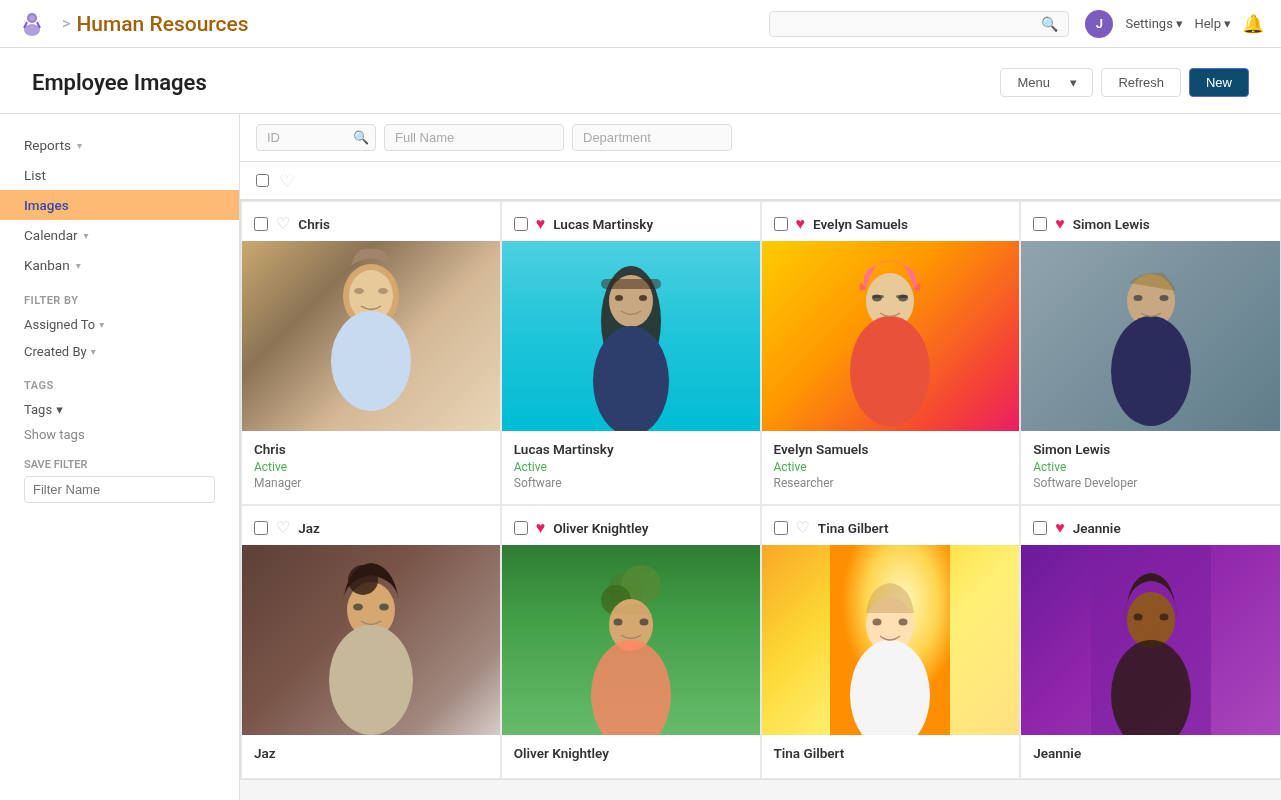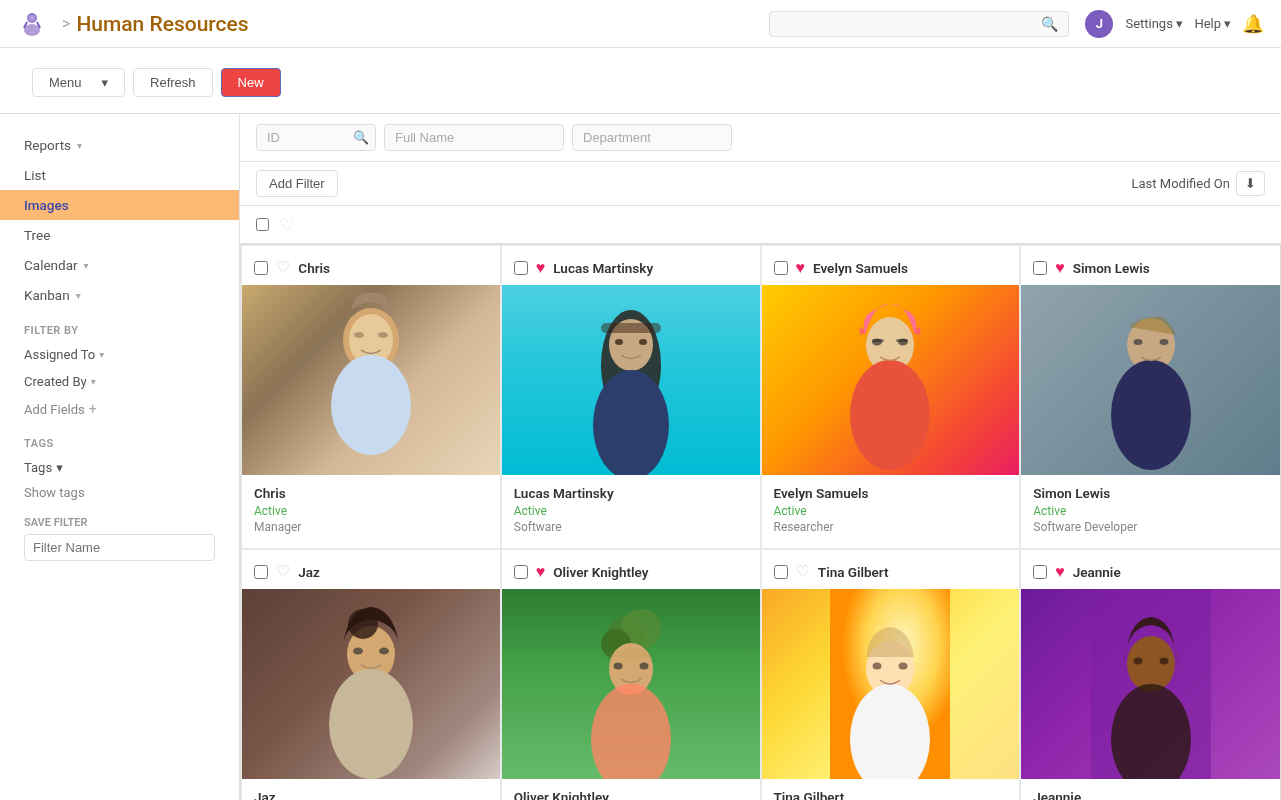--- a/index.html
+++ b/index.html
@@ -32,21 +32,21 @@
 
     
     .page-header {
       display: flex; align-items: center; justify-content: space-between;
       padding: 20px 32px 16px; background: #fff; border-bottom: 1px solid #ddd;
     }
     .page-title { font-size: 22px; font-weight: 600; color: #222; }
     .page-actions { display: flex; gap: 8px; }
     .btn { padding: 6px 16px; border-radius: 4px; border: 1px solid #ddd; cursor: pointer; font-size: 13px; font-weight: 500; }
     .btn-default { background: #fff; color: #555; }
-    .btn-primary { background: #ef4444; color: #fff; border-color: #5c6bc0; }
+    .btn-primary { background: #0c4a6e; color: #fff; border-color: #5c6bc0; }
     .btn-menu { display: flex; align-items: center; gap: 20px; }
 
     
     .main-layout { display: flex; height: calc(100vh - 48px - 65px); }
 
     
     .sidebar {
       width: 240px; background: #fff; border-right: 1px solid #e0e0e0;
       padding: 16px 0; flex-shrink: 0; overflow-y: auto;
     }
@@ -217,20 +217,21 @@
     </span>
     <span class="navbar-link">
       <span>Help</span>
       <span>▾</span>
     </span>
     <span class="navbar-bell">🔔</span>
   </div>
 </nav>
 
 <div class="page-header">
+  <h1 class="page-title">Employee Images</h1>
   <div class="page-actions">
     <button class="btn btn-default btn-menu">
       <span>Menu</span>
       <span>▾</span>
     </button>
     <button class="btn btn-default">Refresh</button>
     <button class="btn btn-primary">New</button>
   </div>
 </div>
 
@@ -241,43 +242,36 @@
       <span>Reports</span>
       <span class="caret">▾</span>
     </div>
     <div class="sidebar-item">
       <span>List</span>
     </div>
     <div class="sidebar-item active">
       <span>Images</span>
     </div>
     <div class="sidebar-item">
-      <span>Tree</span>
-    </div>
-    <div class="sidebar-item">
       <span>Calendar</span>
       <span class="caret">▾</span>
     </div>
     <div class="sidebar-item">
       <span>Kanban</span>
       <span class="caret">▾</span>
     </div>
 
     <div class="sidebar-section-label">FILTER BY</div>
     <div class="filter-item">
       <span>Assigned To</span>
       <span class="caret">▾</span>
     </div>
     <div class="filter-item">
       <span>Created By</span>
       <span class="caret">▾</span>
-    </div>
-    <div class="add-fields">
-      <span>Add Fields</span>
-      <span style="font-size:14px; color:#aaa;">+</span>
     </div>
 
     <div class="sidebar-section-label">TAGS</div>
     <div class="tags-item">
       <span>Tags</span>
       <span class="caret">▾</span>
     </div>
     <div class="show-tags">Show tags</div>
 
     <div class="save-filter-label">SAVE FILTER</div>
@@ -292,27 +286,20 @@
         <span class="filter-icon">🔍</span>
       </div>
       <div class="filter-input filter-name">
         <input type="text" placeholder="Full Name" style="">
       </div>
       <div class="filter-input filter-dept">
         <input type="text" placeholder="Department" style="">
       </div>
     </div>
 
-    <div class="filter-actions-bar">
-      <button class="add-filter-btn">Add Filter</button>
-      <div class="sort-control">
-        <span class="sort-label">Last Modified On</span>
-        <button class="sort-down-btn">⬇</button>
-      </div>
-    </div>
 
     <div class="select-all-row" style="background:#fff; border-bottom:1px solid #e0e0e0; padding:8px 16px; display:flex; align-items:center; gap:10px;">
       <input type="checkbox" style="">
       <span style="color:#e0e0e0; font-size:18px;">♡</span>
     </div>
 
     <div class="cards-container">
 
       <div class="card-row">
 

